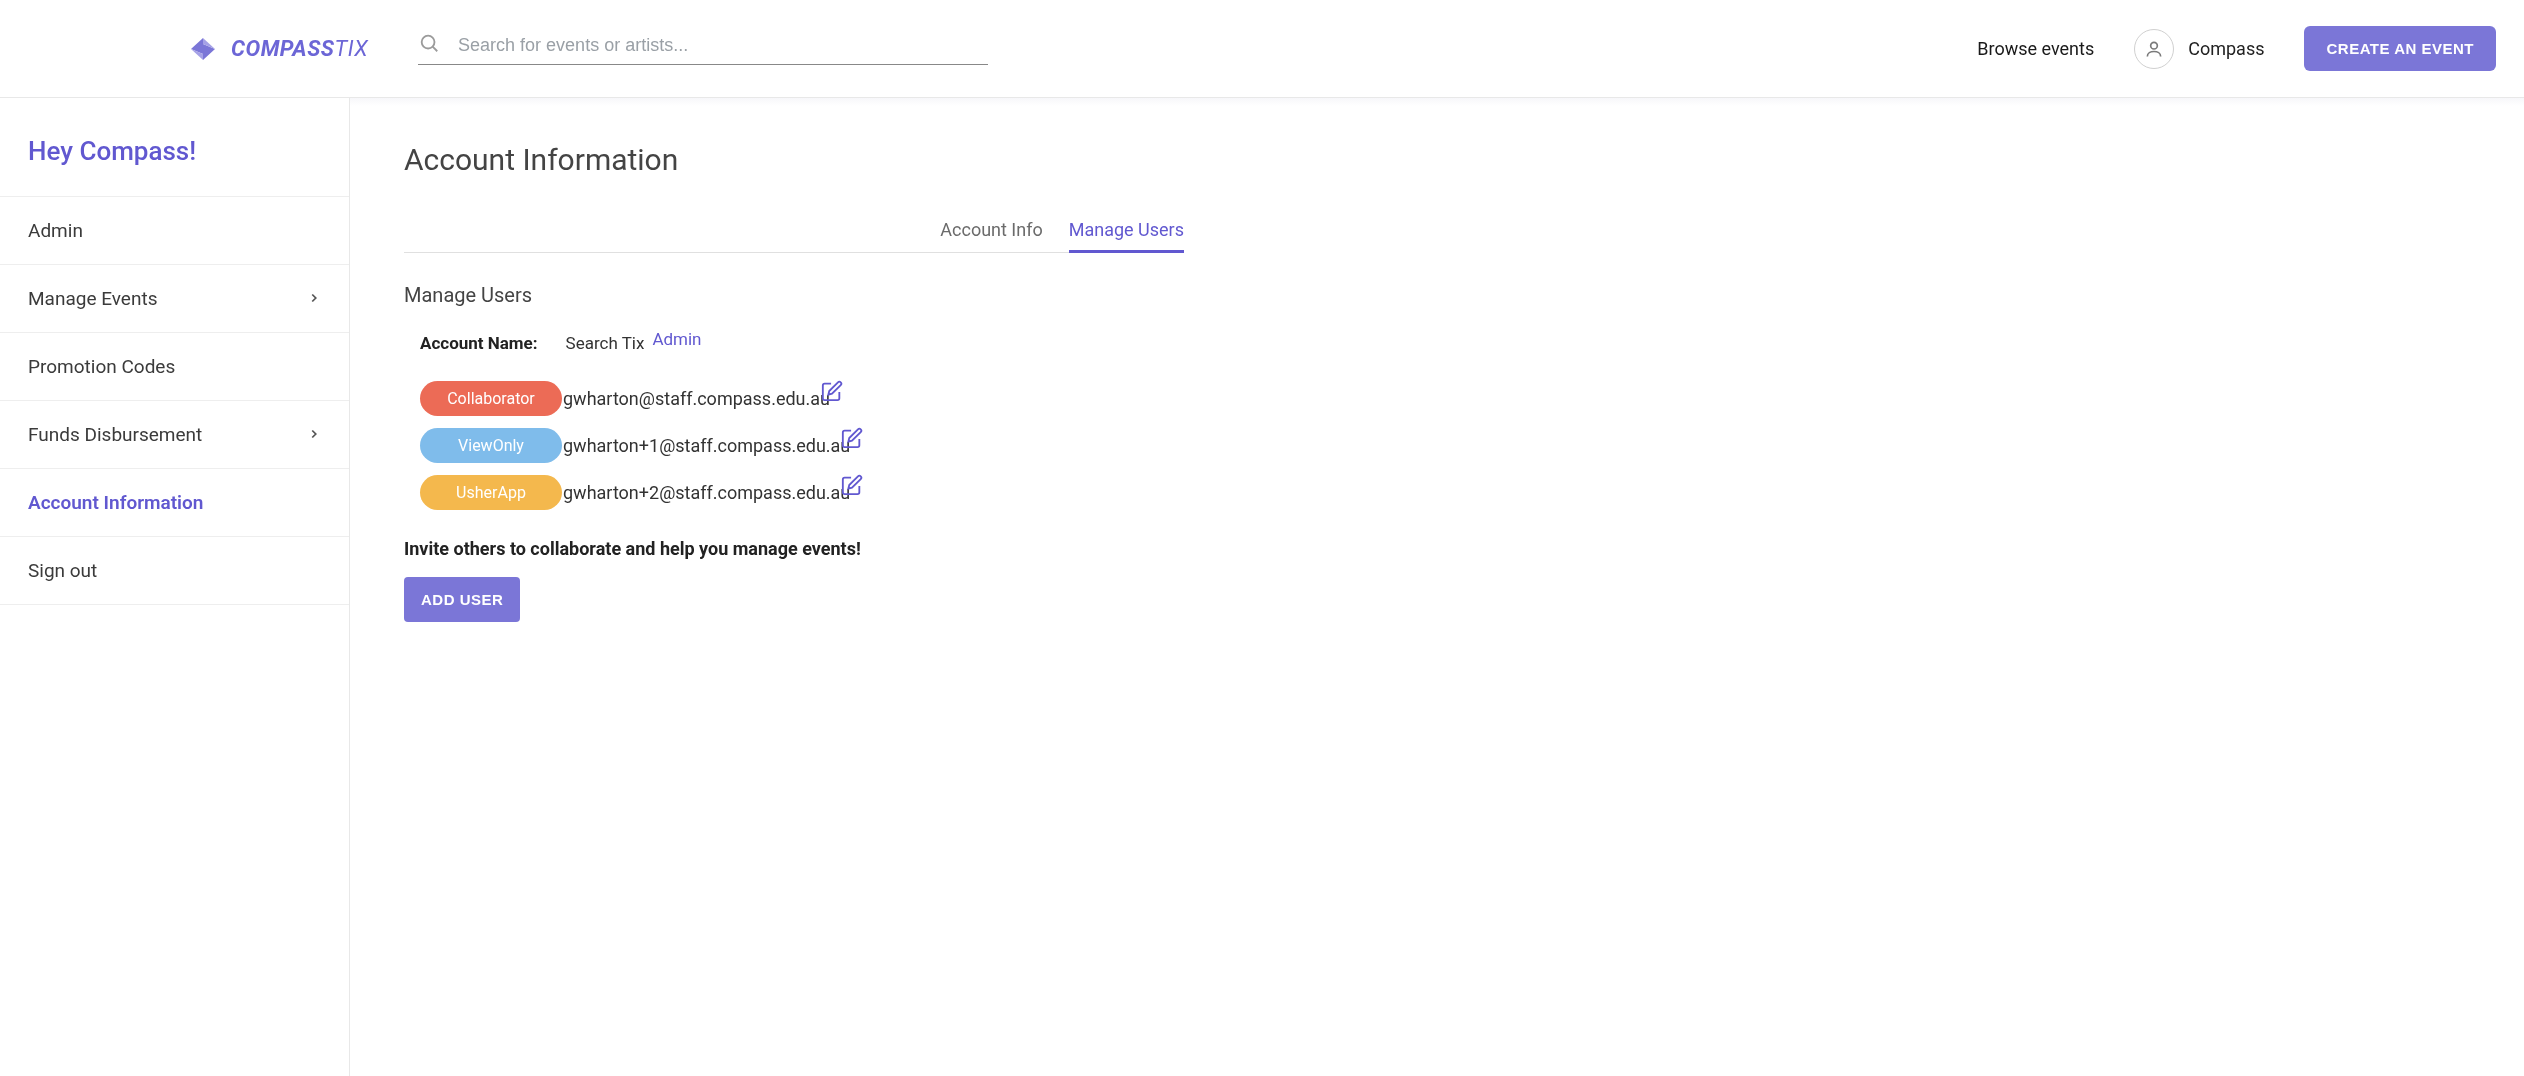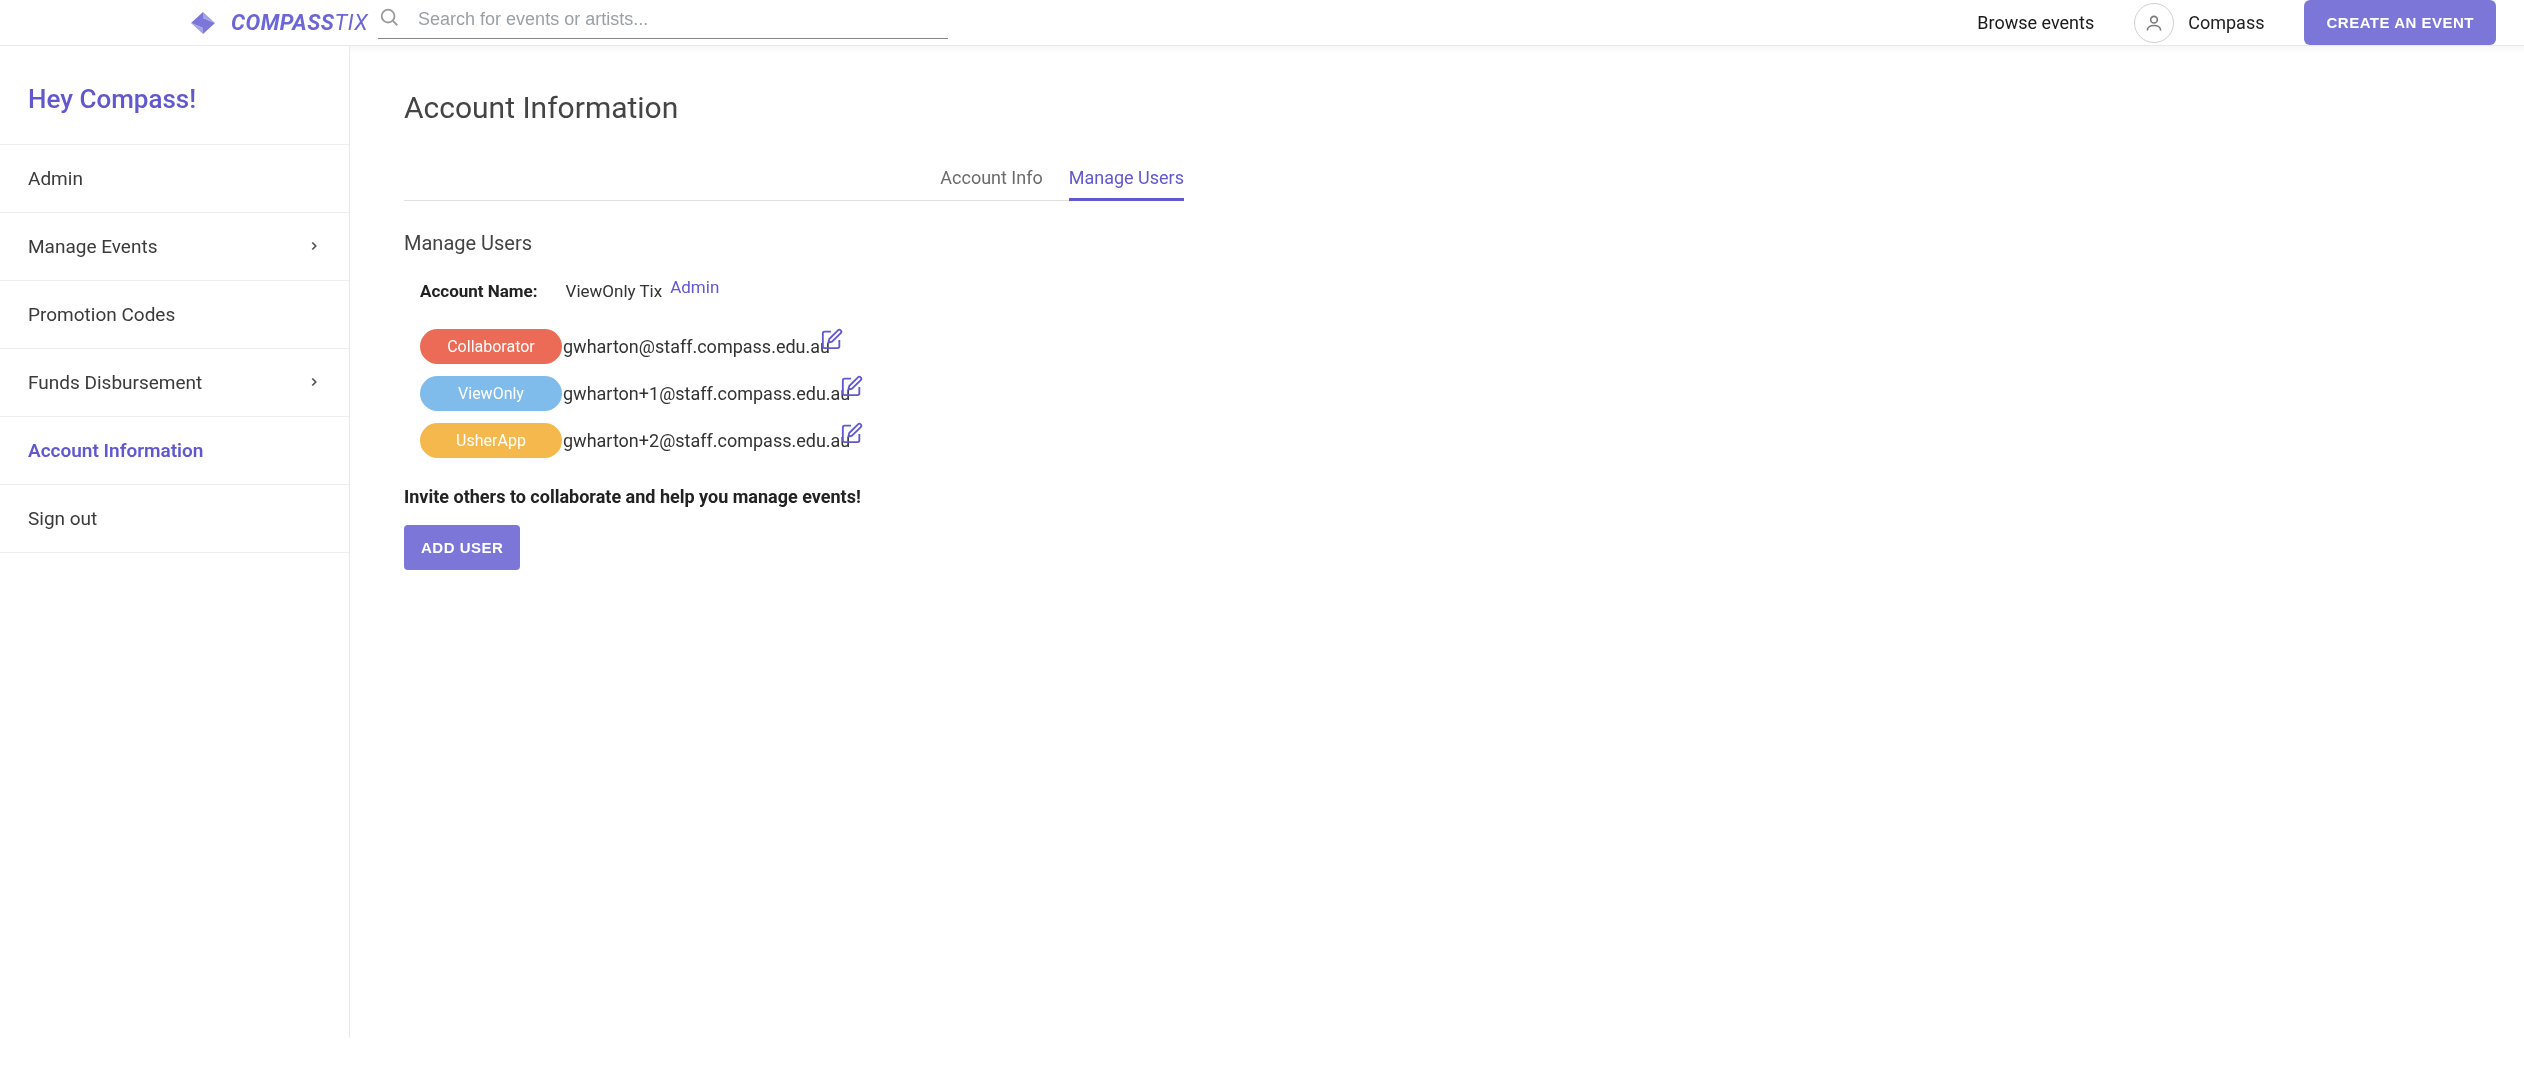--- a/index.html
+++ b/index.html
@@ -8,22 +8,23 @@
       box-sizing: border-box;
     }
     body {
       font-family: -apple-system, BlinkMacSystemFont, 'Segoe UI', Roboto, Helvetica, Arial, sans-serif;
       background: #fff;
       color: #333;
     }
     .header {
       display: flex;
       align-items: center;
-      padding: 0 28px;
+      padding: 26px 28px;
       border-bottom: 1px solid #e8e8e8;
+      gap: 40px;
       justify-content: space-between;
     }
     .logo {
       display: flex;
       align-items: center;
       gap: 8px;
       margin-left: 155px;
     }
     .logo-icon svg {
       display: block;
@@ -339,21 +340,21 @@
 
     <div class="tabs">
       <div class="tab">Account Info</div>
       <div class="tab active">Manage Users</div>
     </div>
 
     <div class="section-title">Manage Users</div>
 
     <div class="account-row">
       <span class="account-label">Account Name:</span>
-      <span class="account-value">ViewOnly Tix</span>
+      <span class="account-value">Search Tix</span>
       <span class="admin-link">Admin</span>
     </div>
 
     <div class="users-table">
       <div class="user-row">
         <span class="role-pill role-collaborator">Collaborator</span>
         <span class="user-email">gwharton@staff.compass.edu.au</span>
         <span class="edit-icon">
           <svg width="22" height="22" viewBox="0 0 24 24" fill="none" stroke="currentColor" stroke-width="2">
               <path d="M11 4H4a2 2 0 0 0-2 2v14a2 2 0 0 0 2 2h14a2 2 0 0 0 2-2v-7"></path>

